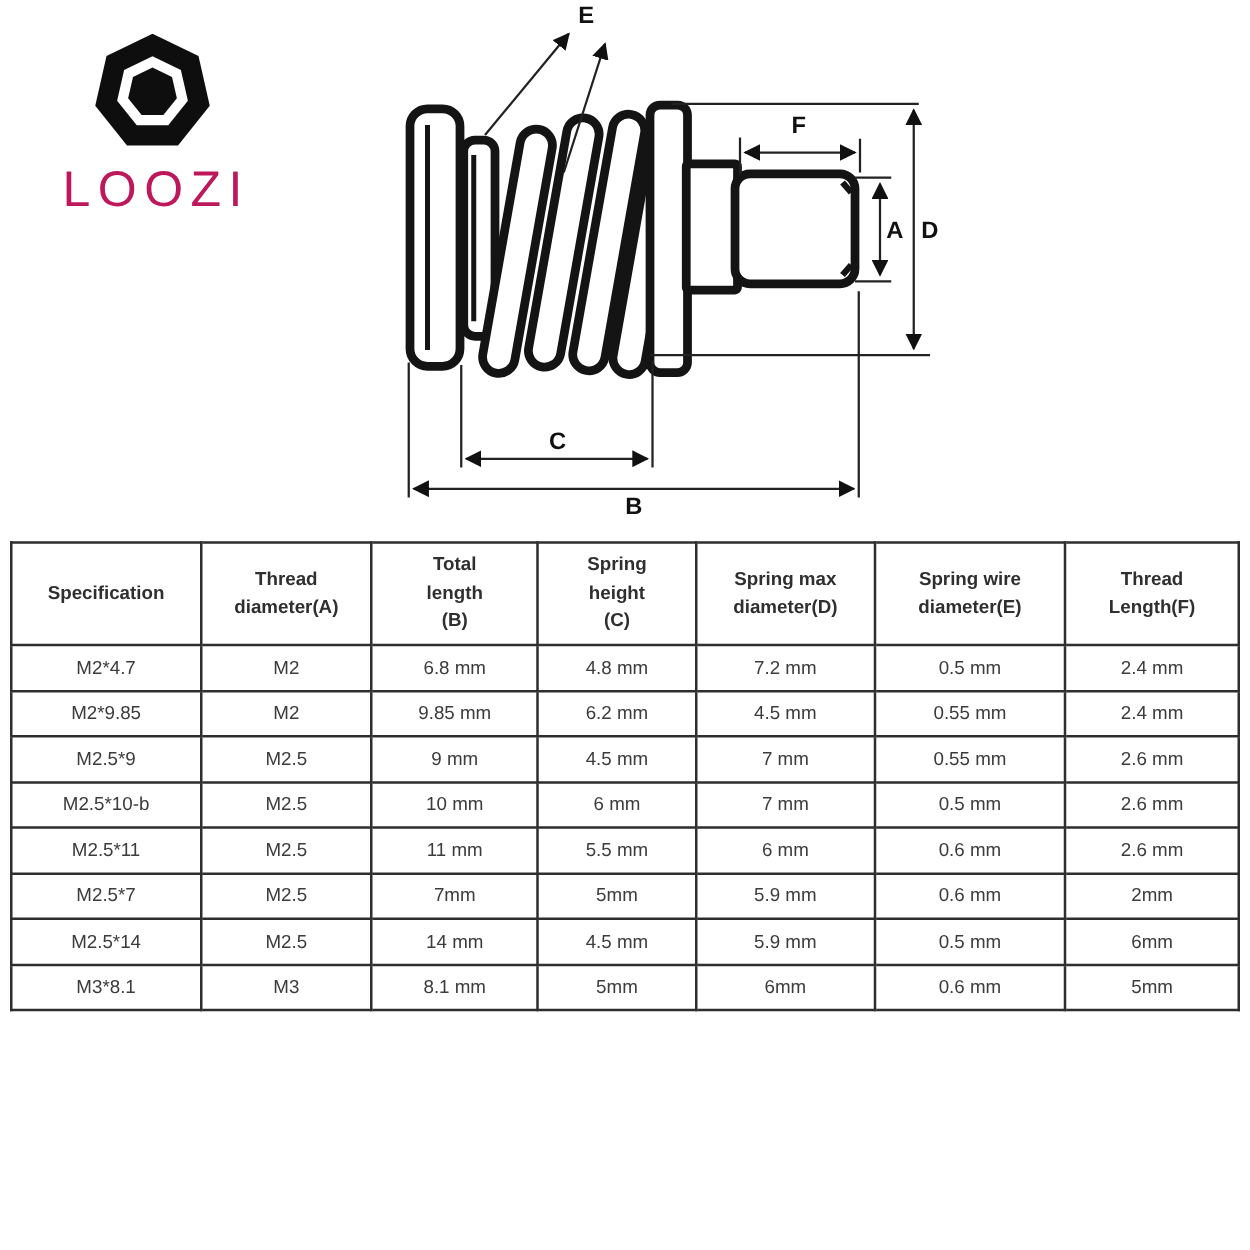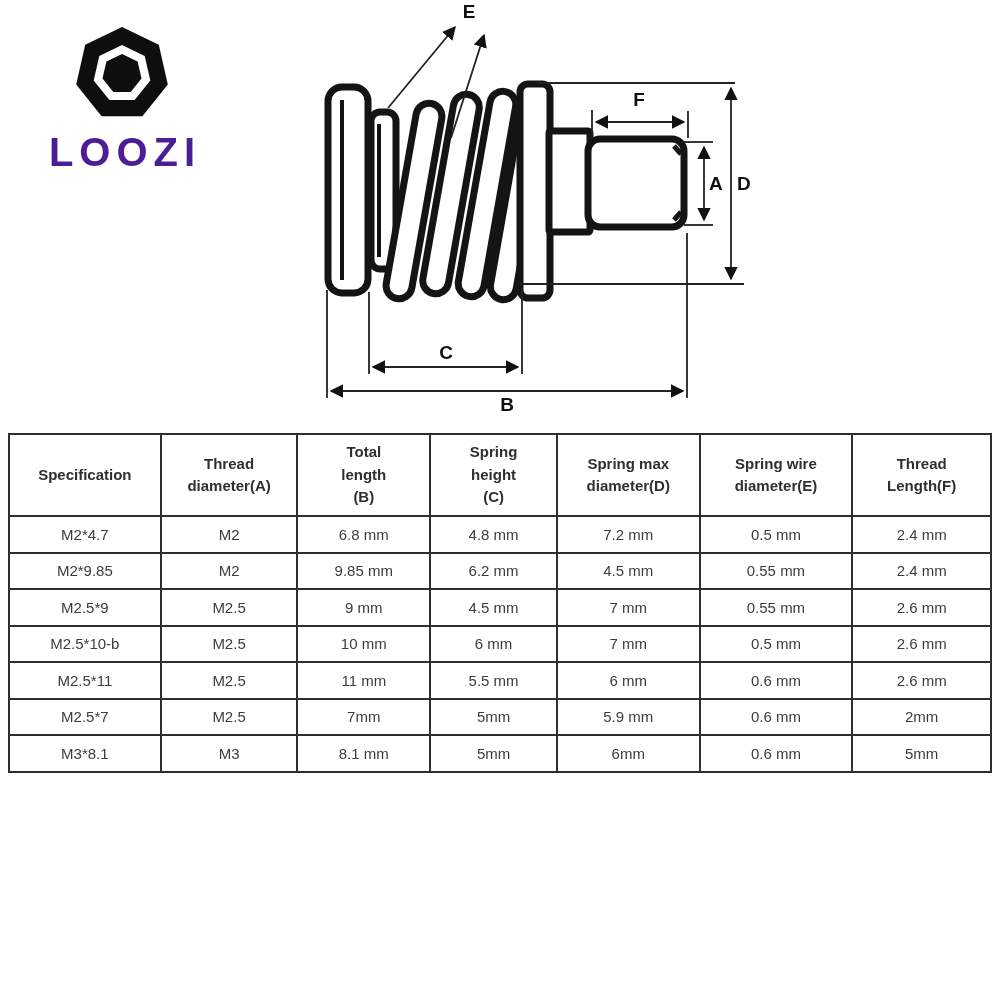--- a/index.html
+++ b/index.html
@@ -4,21 +4,21 @@
 <style>
   html,body { margin:0; padding:0; background:#fff; }
   .canvas {
     position:relative; width:1000px; height:1000px; background:#ffffff;
     font-family:"Liberation Sans", sans-serif; overflow:hidden;
   }
   
   .logo-mark { position:absolute; left:70px; top:24px; width:105px; height:102px; }
   .logo-text {
     position:absolute; left:30px; top:130px; width:190px; text-align:center;
-    font-size:40px; font-weight:700; letter-spacing:6px; color:#4c1d95;
+    font-size:40px; font-weight:400; letter-spacing:6px; color:#be185d;
   }
   
   .diagram { position:absolute; left:300px; top:0px; width:470px; height:430px; }
   .part   { fill:#ffffff; stroke:#141414; stroke-width:7; }
   .inner  { stroke:#141414; stroke-width:4; fill:none; }
   .dim    { stroke:#222222; stroke-width:1.8; fill:none; }
   .dimtxt { font-family:"Liberation Sans",sans-serif; font-size:19px; font-weight:bold; fill:#111111; }
   
   .spec-table {
     position:absolute; left:8px; top:433px; width:984px;
@@ -200,20 +200,29 @@
         <tr>
           <td>M2.5*7</td>
           <td>M2.5</td>
           <td>7mm</td>
           <td>5mm</td>
           <td>5.9 mm</td>
           <td>0.6 mm</td>
           <td>2mm</td>
         </tr>
         <tr>
+          <td>M2.5*14</td>
+          <td>M2.5</td>
+          <td>14 mm</td>
+          <td>4.5 mm</td>
+          <td>5.9 mm</td>
+          <td>0.5 mm</td>
+          <td>6mm</td>
+        </tr>
+        <tr>
           <td>M3*8.1</td>
           <td>M3</td>
           <td>8.1 mm</td>
           <td>5mm</td>
           <td>6mm</td>
           <td>0.6 mm</td>
           <td>5mm</td>
         </tr>
       </tbody>
   </table>

